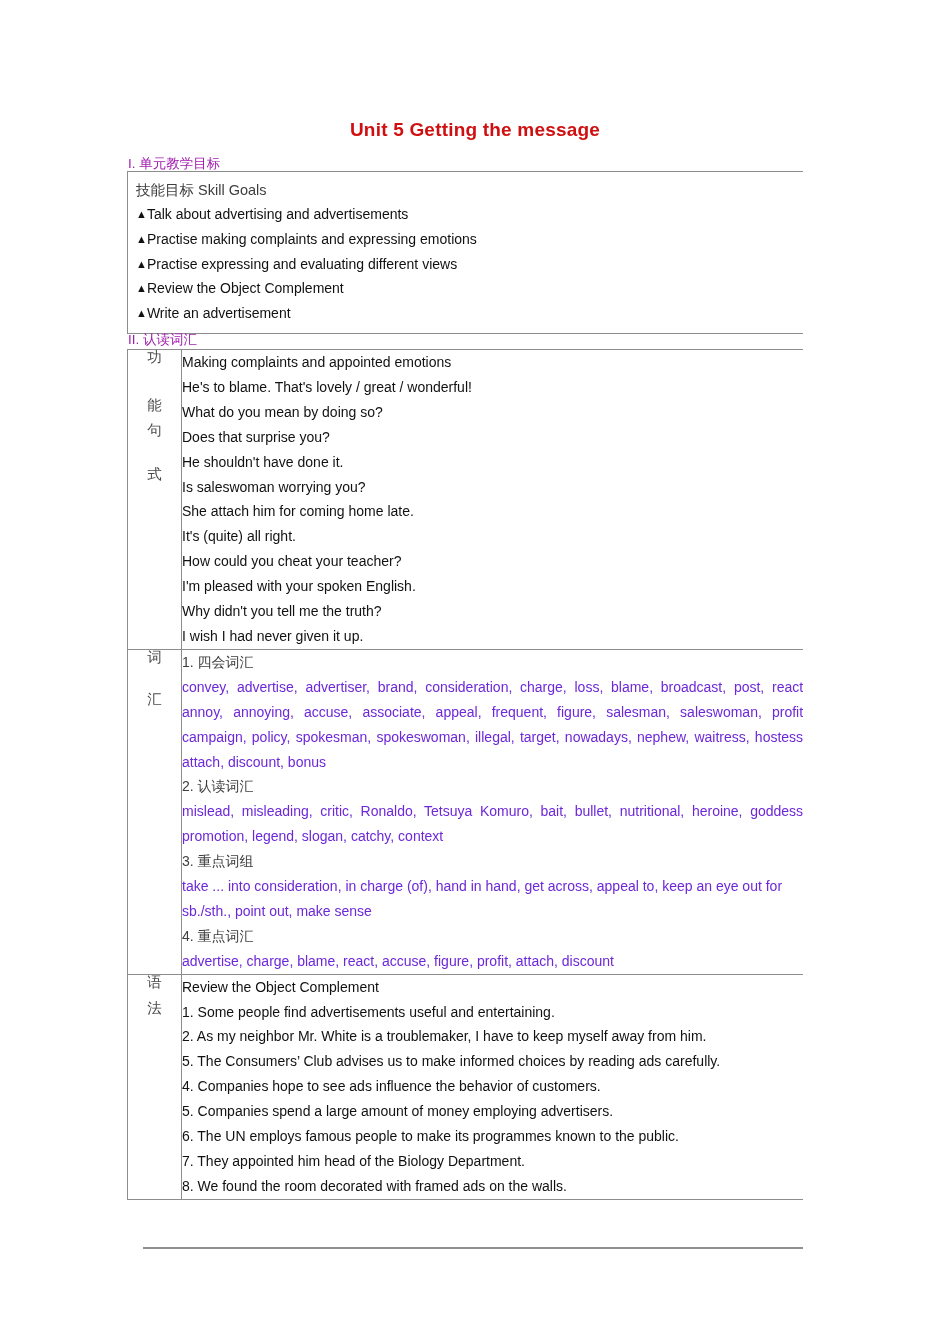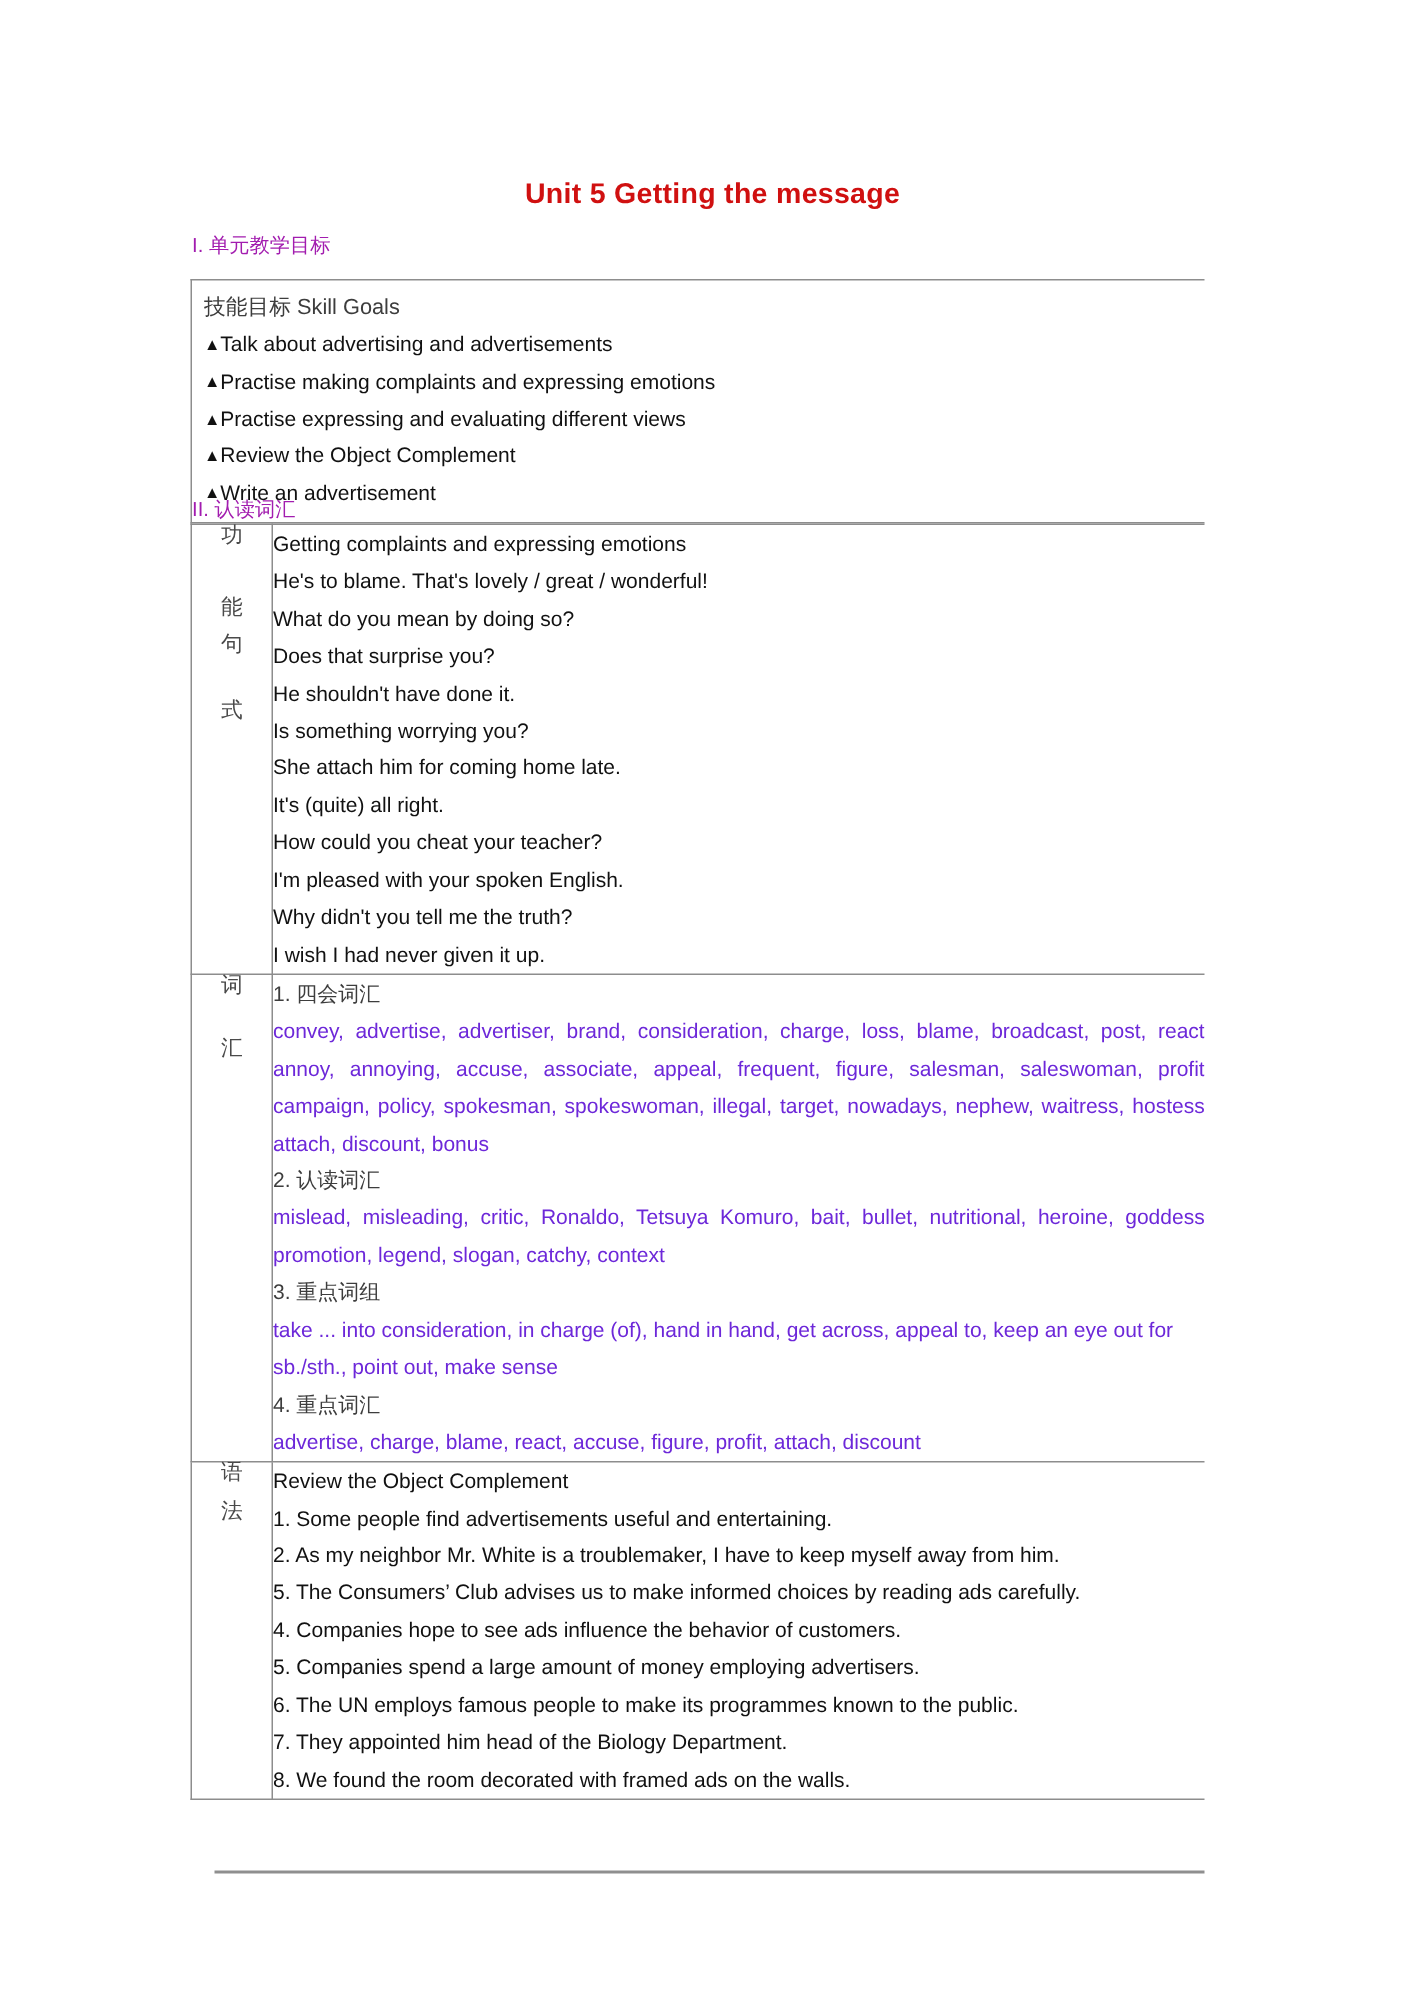--- a/index.html
+++ b/index.html
@@ -53,21 +53,21 @@
     border-collapse: collapse;
     table-layout: fixed;
   }
   table.grid td {
     border: 1px solid #8d8d8d;
     vertical-align: top;
     padding: 0;
   }
 
   
-  #tbl-goals { top: 186px; }
+  #tbl-goals { top: 171px; }
   #tbl-goals td {
     padding: 6px 0 7px 8px;
   }
   .goal-head {
     font-size: 14.5px;
     color: #3d3d3d;
     line-height: 24px;
   }
   .goal-line {
     font-size: 14px;
@@ -178,26 +178,26 @@
         <tr>
       <td class="label-col">
         <span class="lbl-stack stack-func">
           <span>功</span>
           <span>能</span>
           <span>句</span>
           <span>式</span>
         </span>
       </td>
       <td class="body-col">
-        <div class="sent">Getting complaints and expressing emotions</div>
+        <div class="sent">Making complaints and appointed emotions</div>
         <div class="sent">He's to blame. That's lovely / great / wonderful!</div>
         <div class="sent">What do you mean by doing so?</div>
         <div class="sent">Does that surprise you?</div>
         <div class="sent">He shouldn't have done it.</div>
-        <div class="sent">Is something worrying you?</div>
+        <div class="sent">Is saleswoman worrying you?</div>
         <div class="sent">She attach him for coming home late.</div>
         <div class="sent">It's (quite) all right.</div>
         <div class="sent">How could you cheat your teacher?</div>
         <div class="sent">I'm pleased with your spoken English.</div>
         <div class="sent">Why didn't you tell me the truth?</div>
         <div class="sent">I wish I had never given it up.</div>
       </td>
     </tr>
 
     <tr>

